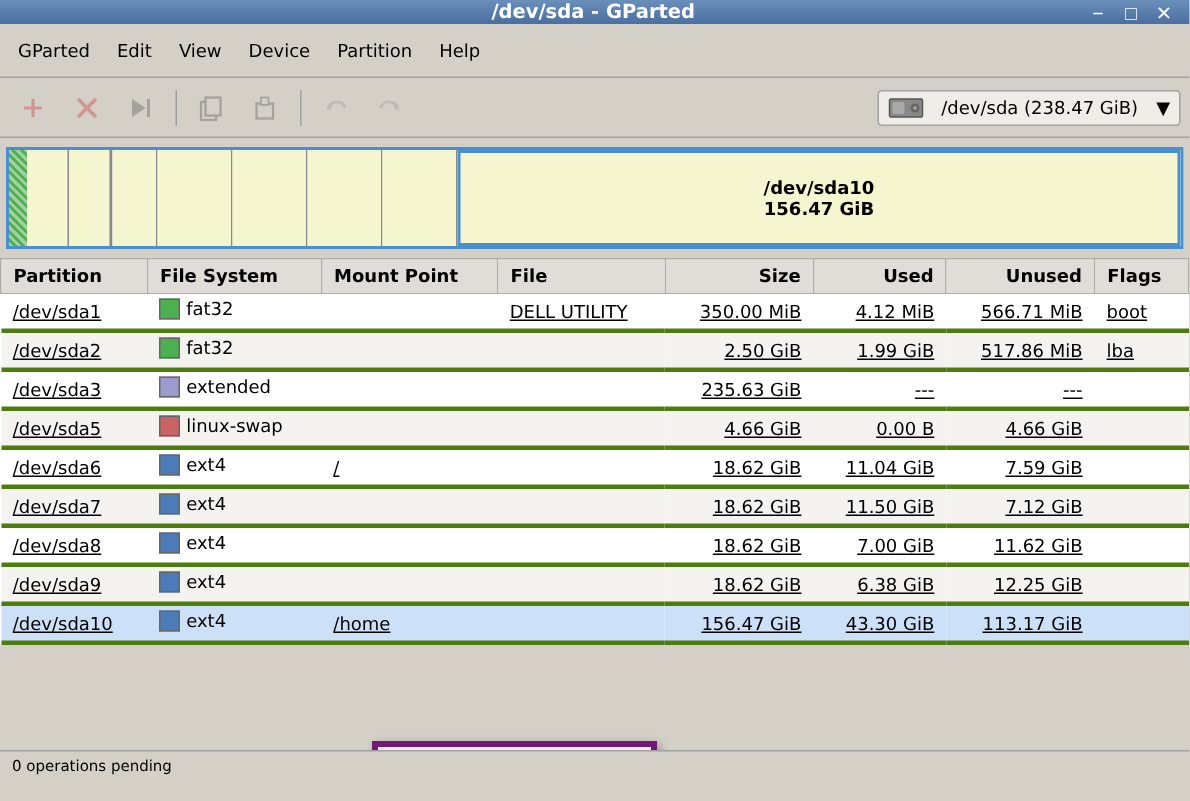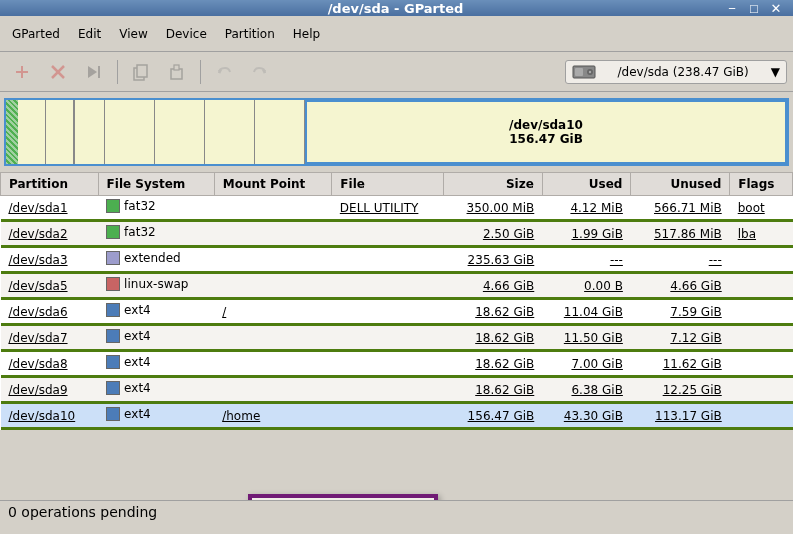--- a/index.html
+++ b/index.html
@@ -77,21 +77,21 @@
     }
     .toolbar-btn.disabled { opacity: 0.4; cursor: default; }
     .toolbar-sep { width: 1px; background: #a0a0a0; height: 24px; margin: 0 3px; }
     .toolbar-right {
       margin-left: auto;
       display: flex; align-items: center;
       background: #f0ede8;
       border: 1px solid #a0a0a0;
       border-radius: 3px;
       padding: 2px 6px;
-      gap: 22px;
+      gap: 12px;
       font-size: 12px;
     }
 
     
     .disk-visual {
       background: white;
       border: 2px solid #4a8fcf;
       margin: 6px 4px;
       height: 68px;
       display: flex;
@@ -153,21 +153,21 @@
     }
     .fs-color {
       width: 14px; height: 14px; display: inline-block; border: 1px solid #666;
     }
 
     
     .statusbar {
       background: #d4d0c8;
       border-top: 1px solid #a0a0a0;
       padding: 3px 8px;
-      font-size: 14px;
+      font-size: 10px;
       height: 22px;
       display: flex; align-items: center;
     }
 
     
     .context-menu {
       position: absolute;
       left: 248px;
       top: 322px;
       background: #f0ede8;

